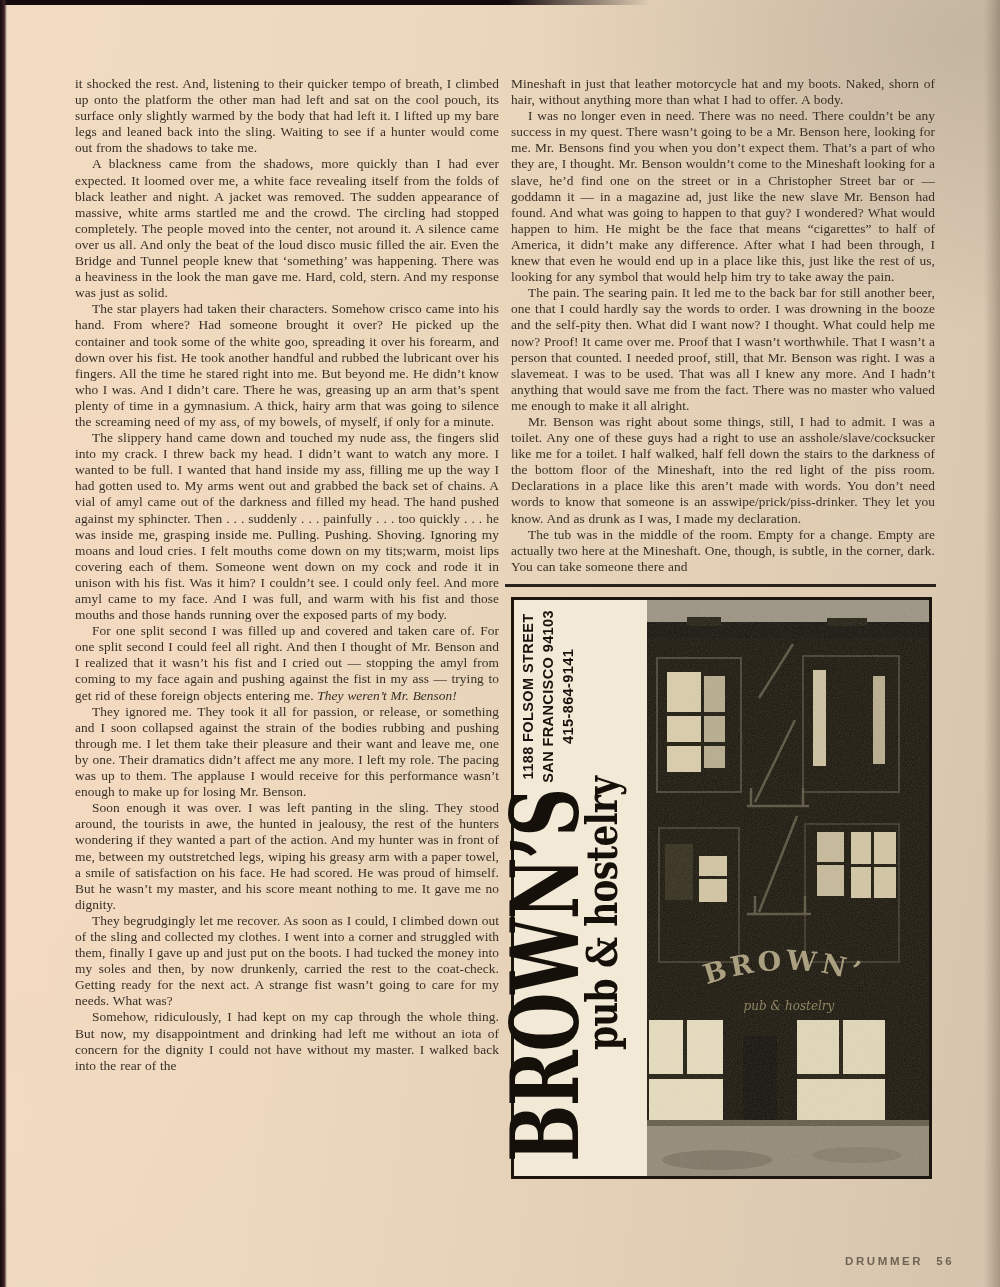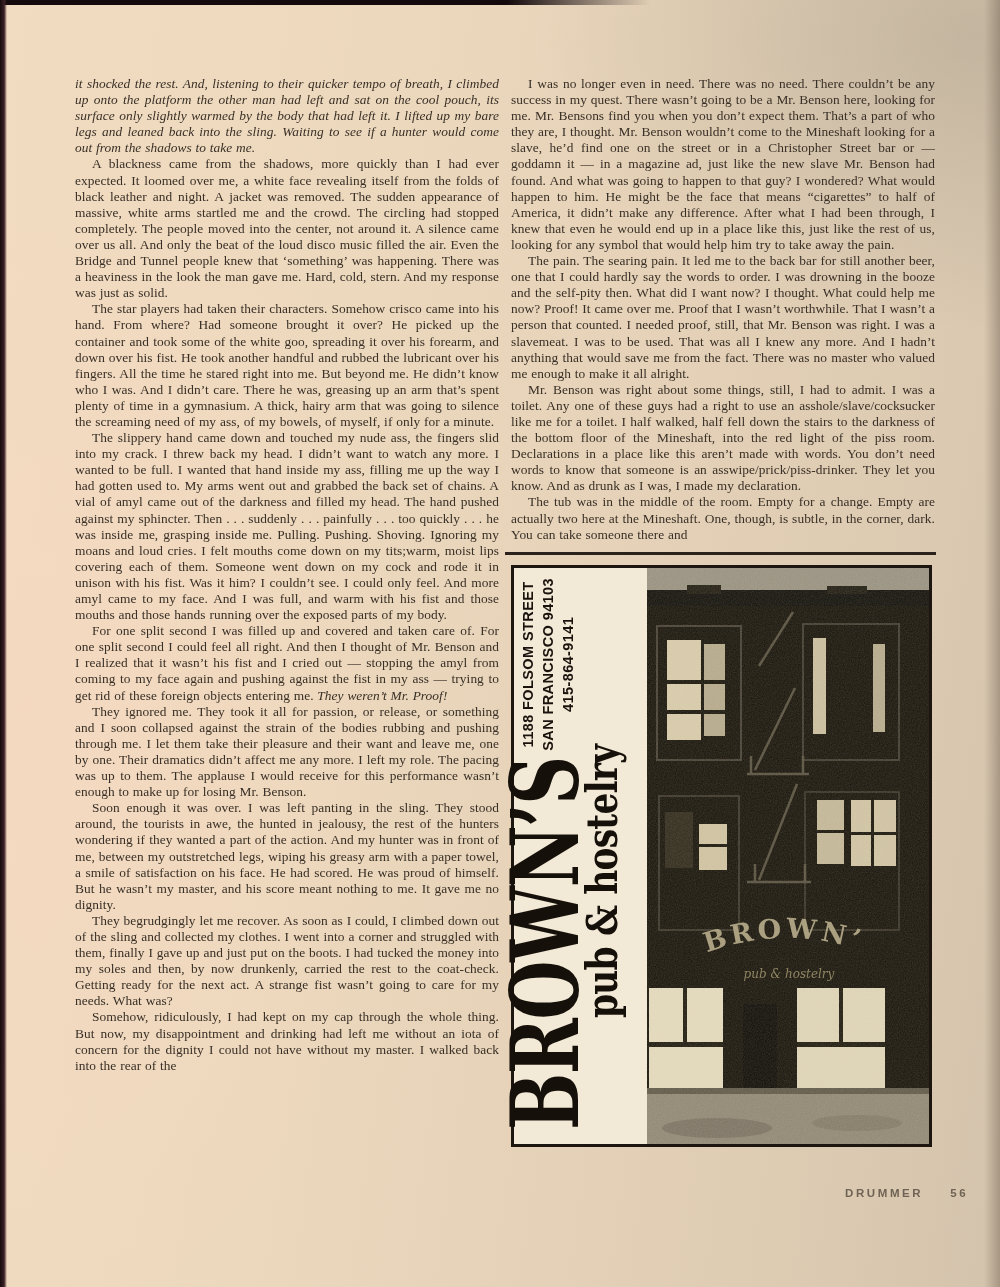--- a/index.html
+++ b/index.html
@@ -19,67 +19,68 @@
   .edge-left{position:absolute;left:0;top:0;width:7px;height:100%;
     background:linear-gradient(to right,#150b0e,#3c2125 60%,rgba(60,33,37,0));}
   .edge-top{position:absolute;left:0;top:0;height:5px;width:650px;
     background:linear-gradient(to right,#140a0d 78%,rgba(20,10,13,0));}
   .edge-right{position:absolute;right:0;top:0;width:16px;height:100%;
     background:linear-gradient(to left,rgba(110,96,80,0.45),rgba(110,96,80,0));}
   
   .col{width:424px;text-align:justify;font-size:13.4px;line-height:16.1px;
     color:#382f26;letter-spacing:0.05px;word-spacing:0.4px;}
   .col p{margin:0;text-indent:17px;}
-  .col p.noindent{text-indent:0;font-style:italic;}
+  .col p.noindent{text-indent:0;}
   .col em{font-style:italic;}
   .col-left{position:absolute;left:75px;top:76px;}
   .right-stack{position:absolute;left:511px;top:76px;width:424px;}
   .ad-rule{width:431px;height:3px;margin:9px 0 10px -6px;background:#2b231b;}
   
   .ad{width:415px;height:576px;border:3px solid #1d150f;background:#f2e9d6;display:flex;}
   .ad-side{position:relative;width:133px;height:576px;flex:none;}
   .ad-rot{position:absolute;left:0;top:0;width:576px;height:133px;
     transform-origin:0 0;transform:rotate(-90deg) translateX(-576px);}
   .brand{position:absolute;left:14px;top:-16px;
     font-family:"DejaVu Serif", serif;font-weight:bold;font-size:94px;line-height:1;
     color:#16100a;transform:scaleX(0.72);transform-origin:left top;letter-spacing:-2px;}
   .tag{position:absolute;left:126px;top:68px;
     font-family:"DejaVu Serif", serif;font-weight:bold;font-size:42px;line-height:1;
     color:#16100a;transform:scaleX(0.82);transform-origin:left top;letter-spacing:-1px;}
   .addr{position:absolute;right:10px;top:4px;text-align:center;
     font-family:"Liberation Sans", sans-serif;font-weight:bold;font-size:14.5px;
     line-height:20px;letter-spacing:0.4px;color:#1a130d;}
   .ad-photo{position:relative;width:282px;height:576px;flex:none;background:#161209;}
   
-  .footer{position:absolute;left:845px;top:1187px;display:flex;gap:27px;
+  .footer{position:absolute;left:845px;top:1255px;display:flex;gap:13px;
     font-family:"Liberation Sans", sans-serif;font-size:11.5px;font-weight:bold;
     letter-spacing:2.6px;color:#6f6354;justify-content:flex-end;}
 </style>
 </head>
 <body>
 
 <div class="page">
   <div class="edge-top"></div>
   <div class="edge-left"></div>
   <div class="edge-right"></div>
 
   <div class="col col-left">
       <p class="noindent">it shocked the rest. And, listening to their quicker tempo of breath, I climbed up onto the platform the other man had left and sat on the cool pouch, its surface only slightly warmed by the body that had left it. I lifted up my bare legs and leaned back into the sling. Waiting to see if a hunter would come out from the shadows to take me.</p>
       <p>A blackness came from the shadows, more quickly than I had ever expected. It loomed over me, a white face revealing itself from the folds of black leather and night. A jacket was removed. The sudden appearance of massive, white arms startled me and the crowd. The circling had stopped completely. The people moved into the center, not around it. A silence came over us all. And only the beat of the loud disco music filled the air. Even the Bridge and Tunnel people knew that ‘something’ was happening. There was a heaviness in the look the man gave me. Hard, cold, stern. And my response was just as solid.</p>
       <p>The star players had taken their characters. Somehow crisco came into his hand. From where? Had someone brought it over? He picked up the container and took some of the white goo, spreading it over his forearm, and down over his fist. He took another handful and rubbed the lubricant over his fingers. All the time he stared right into me. But beyond me. He didn’t know who I was. And I didn’t care. There he was, greasing up an arm that’s spent plenty of time in a gymnasium. A thick, hairy arm that was going to silence the screaming need of my ass, of my bowels, of myself, if only for a minute.</p>
       <p>The slippery hand came down and touched my nude ass, the fingers slid into my crack. I threw back my head. I didn’t want to watch any more. I wanted to be full. I wanted that hand inside my ass, filling me up the way I had gotten used to. My arms went out and grabbed the back set of chains. A vial of amyl came out of the darkness and filled my head. The hand pushed against my sphincter. Then . . . suddenly . . . painfully . . . too quickly . . . he was inside me, grasping inside me. Pulling. Pushing. Shoving. Ignoring my moans and loud cries. I felt mouths come down on my tits;warm, moist lips covering each of them. Someone went down on my cock and rode it in unison with his fist. Was it him? I couldn’t see. I could only feel. And more amyl came to my face. And I was full, and warm with his fist and those mouths and those hands running over the exposed parts of my body.</p>
-      <p>For one split second I was filled up and covered and taken care of. For one split second I could feel all right. And then I thought of Mr. Benson and I realized that it wasn’t his fist and I cried out — stopping the amyl from coming to my face again and pushing against the fist in my ass — trying to get rid of these foreign objects entering me. <em>They weren’t Mr. Proof!</em></p>
+      <p>For one split second I was filled up and covered and taken care of. For one split second I could feel all right. And then I thought of Mr. Benson and I realized that it wasn’t his fist and I cried out — stopping the amyl from coming to my face again and pushing against the fist in my ass — trying to get rid of these foreign objects entering me. <em>They weren’t Mr. Benson!</em></p>
       <p>They ignored me. They took it all for passion, or release, or something and I soon collapsed against the strain of the bodies rubbing and pushing through me. I let them take their pleasure and their want and leave me, one by one. Their dramatics didn’t affect me any more. I left my role. The pacing was up to them. The applause I would receive for this performance wasn’t enough to make up for losing Mr. Benson.</p>
       <p>Soon enough it was over. I was left panting in the sling. They stood around, the tourists in awe, the hunted in jealousy, the rest of the hunters wondering if they wanted a part of the action. And my hunter was in front of me, between my outstretched legs, wiping his greasy arm with a paper towel, a smile of satisfaction on his face. He had scored. He was proud of himself. But he wasn’t my master, and his score meant nothing to me. It gave me no dignity.</p>
       <p>They begrudgingly let me recover. As soon as I could, I climbed down out of the sling and collected my clothes. I went into a corner and struggled with them, finally I gave up and just put on the boots. I had tucked the money into my soles and then, by now drunkenly, carried the rest to the coat-check. Getting ready for the next act. A strange fist wasn’t going to care for my needs. What was?</p>
       <p>Somehow, ridiculously, I had kept on my cap through the whole thing. But now, my disappointment and drinking had left me without an iota of concern for the dignity I could not have without my master. I walked back into the rear of the</p>
     </div>
 
   <div class="right-stack">
     <div class="col">
+        <p class="noindent">Mineshaft in just that leather motorcycle hat and my boots. Naked, shorn of hair, without anything more than what I had to offer. A body.</p>
         <p>I was no longer even in need. There was no need. There couldn’t be any success in my quest. There wasn’t going to be a Mr. Benson here, looking for me. Mr. Bensons find you when you don’t expect them. That’s a part of who they are, I thought. Mr. Benson wouldn’t come to the Mineshaft looking for a slave, he’d find one on the street or in a Christopher Street bar or — goddamn it — in a magazine ad, just like the new slave Mr. Benson had found. And what was going to happen to that guy? I wondered? What would happen to him. He might be the face that means “cigarettes” to half of America, it didn’t make any difference. After what I had been through, I knew that even he would end up in a place like this, just like the rest of us, looking for any symbol that would help him try to take away the pain.</p>
         <p>The pain. The searing pain. It led me to the back bar for still another beer, one that I could hardly say the words to order. I was drowning in the booze and the self-pity then. What did I want now? I thought. What could help me now? Proof! It came over me. Proof that I wasn’t worthwhile. That I wasn’t a person that counted. I needed proof, still, that Mr. Benson was right. I was a slavemeat. I was to be used. That was all I knew any more. And I hadn’t anything that would save me from the fact. There was no master who valued me enough to make it all alright.</p>
         <p>Mr. Benson was right about some things, still, I had to admit. I was a toilet. Any one of these guys had a right to use an asshole/slave/cocksucker like me for a toilet. I half walked, half fell down the stairs to the darkness of the bottom floor of the Mineshaft, into the red light of the piss room. Declarations in a place like this aren’t made with words. You don’t need words to know that someone is an asswipe/prick/piss-drinker. They let you know. And as drunk as I was, I made my declaration.</p>
         <p>The tub was in the middle of the room. Empty for a change. Empty are actually two here at the Mineshaft. One, though, is subtle, in the corner, dark. You can take someone there and</p>
       </div>
     <div class="ad-rule"></div>
 
     <div class="ad">
       <div class="ad-side">
         <div class="ad-rot">

